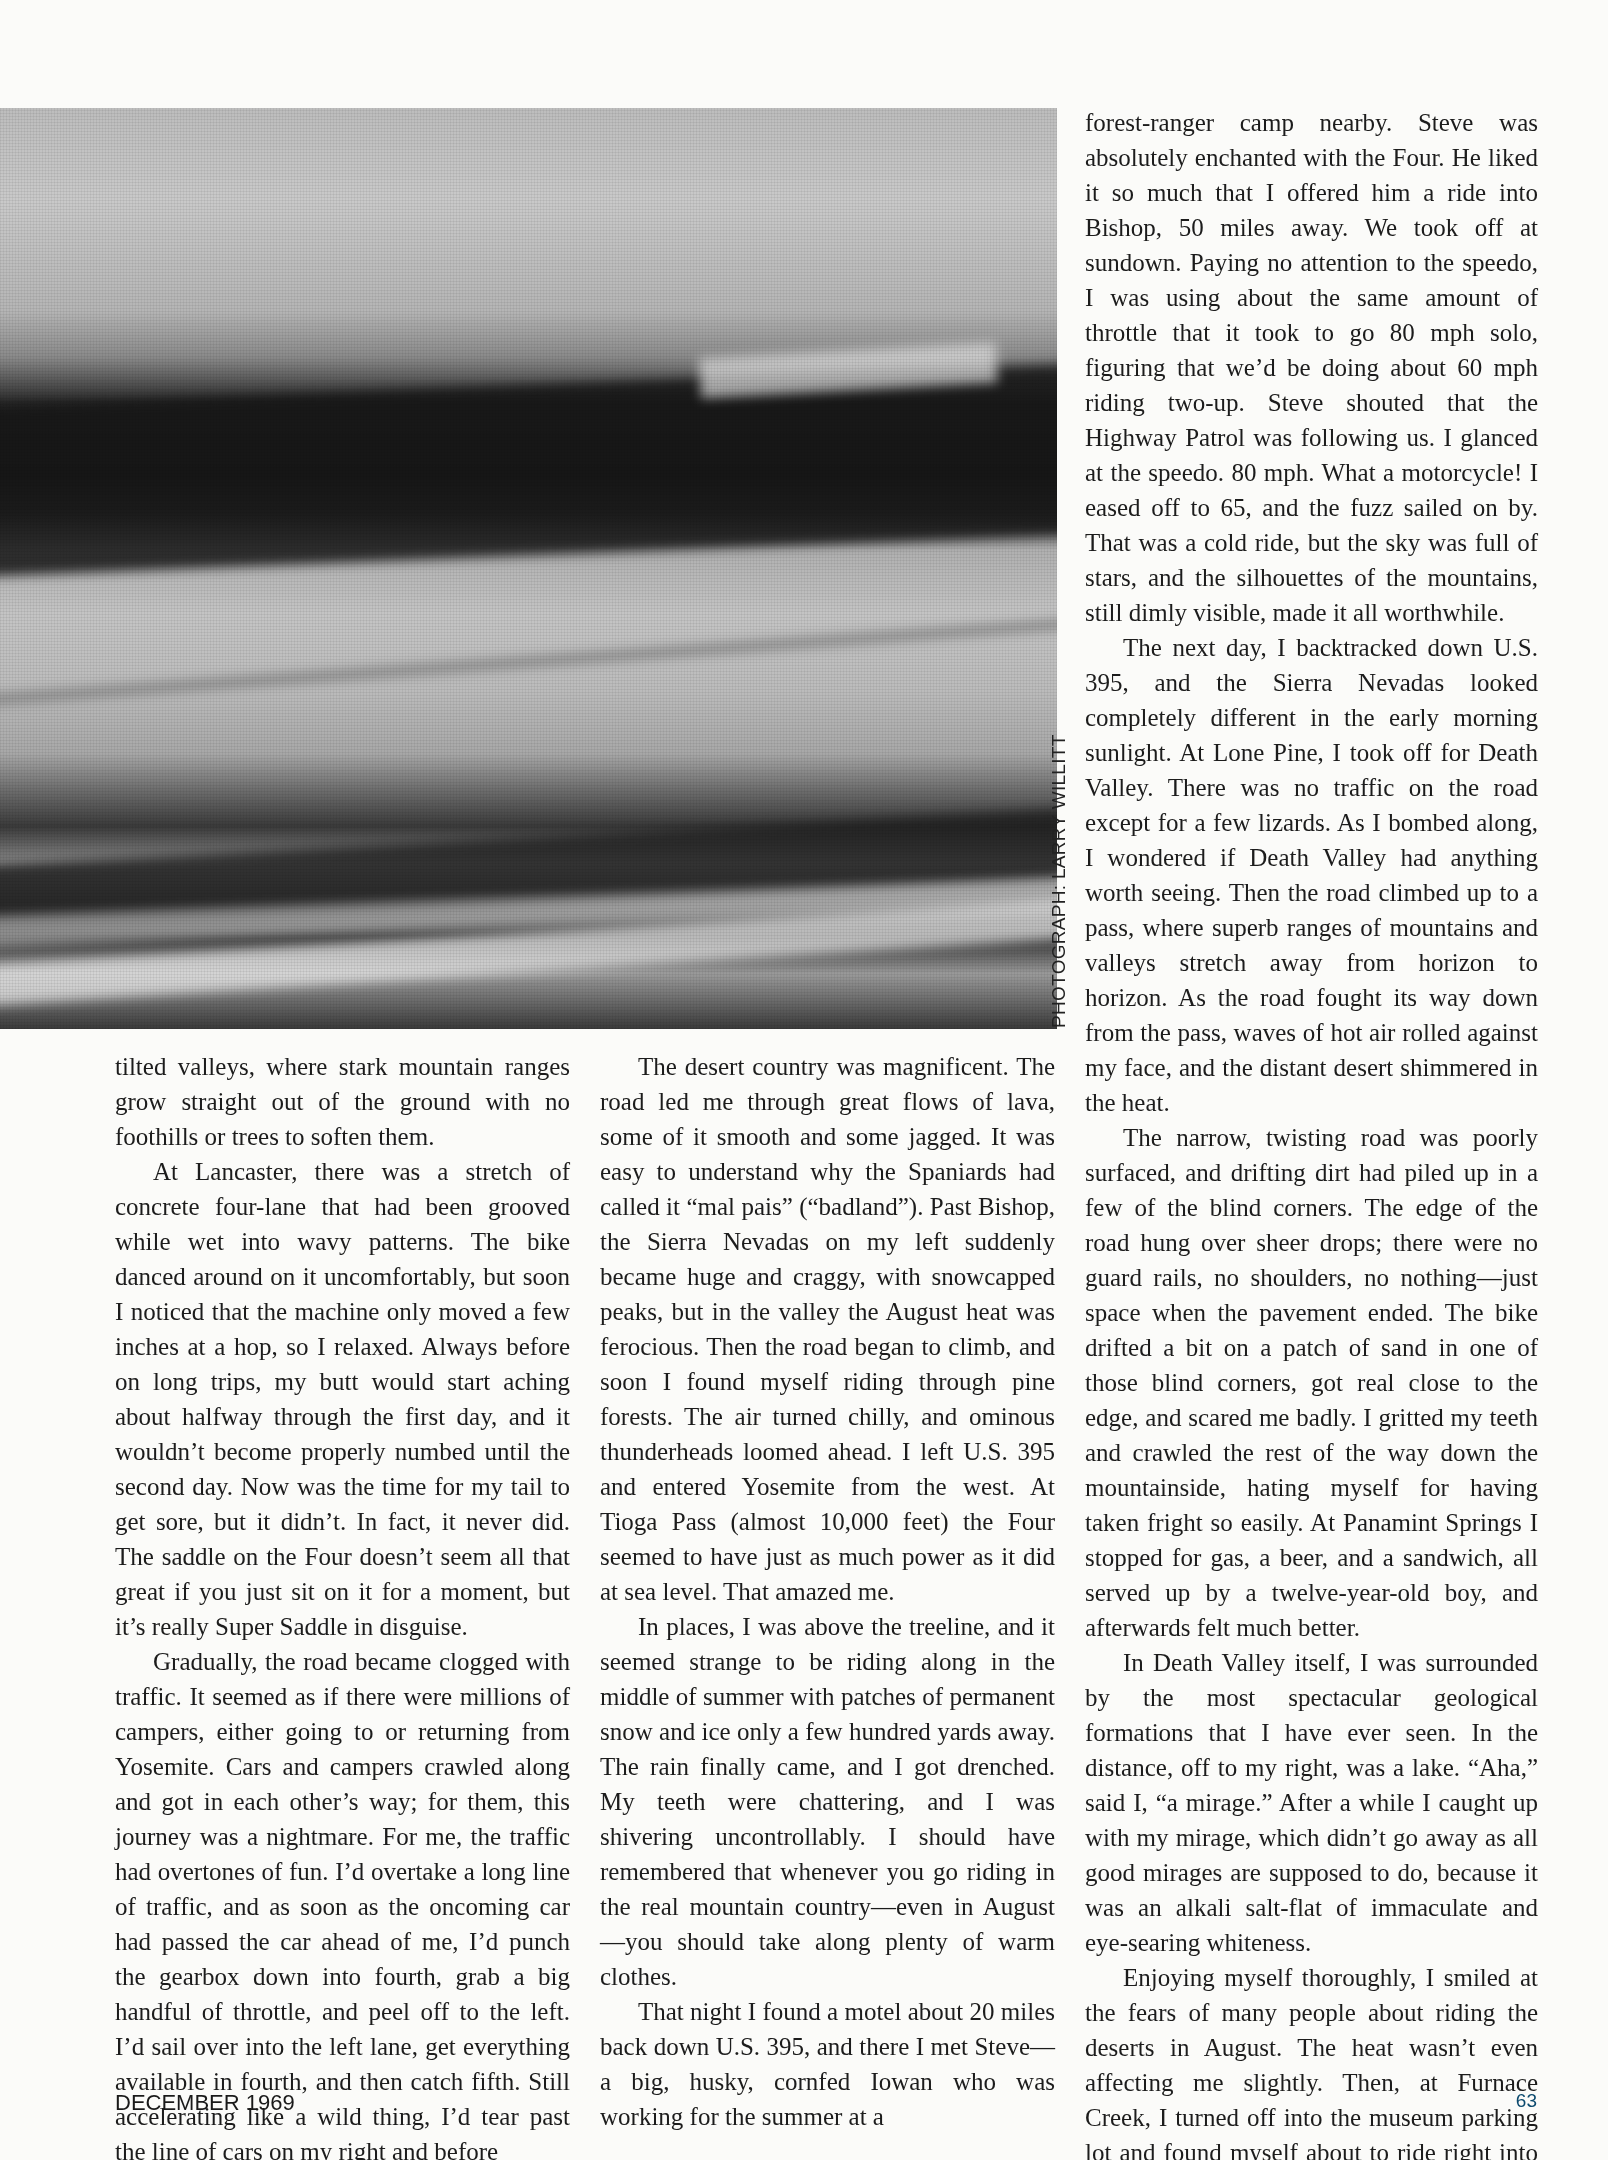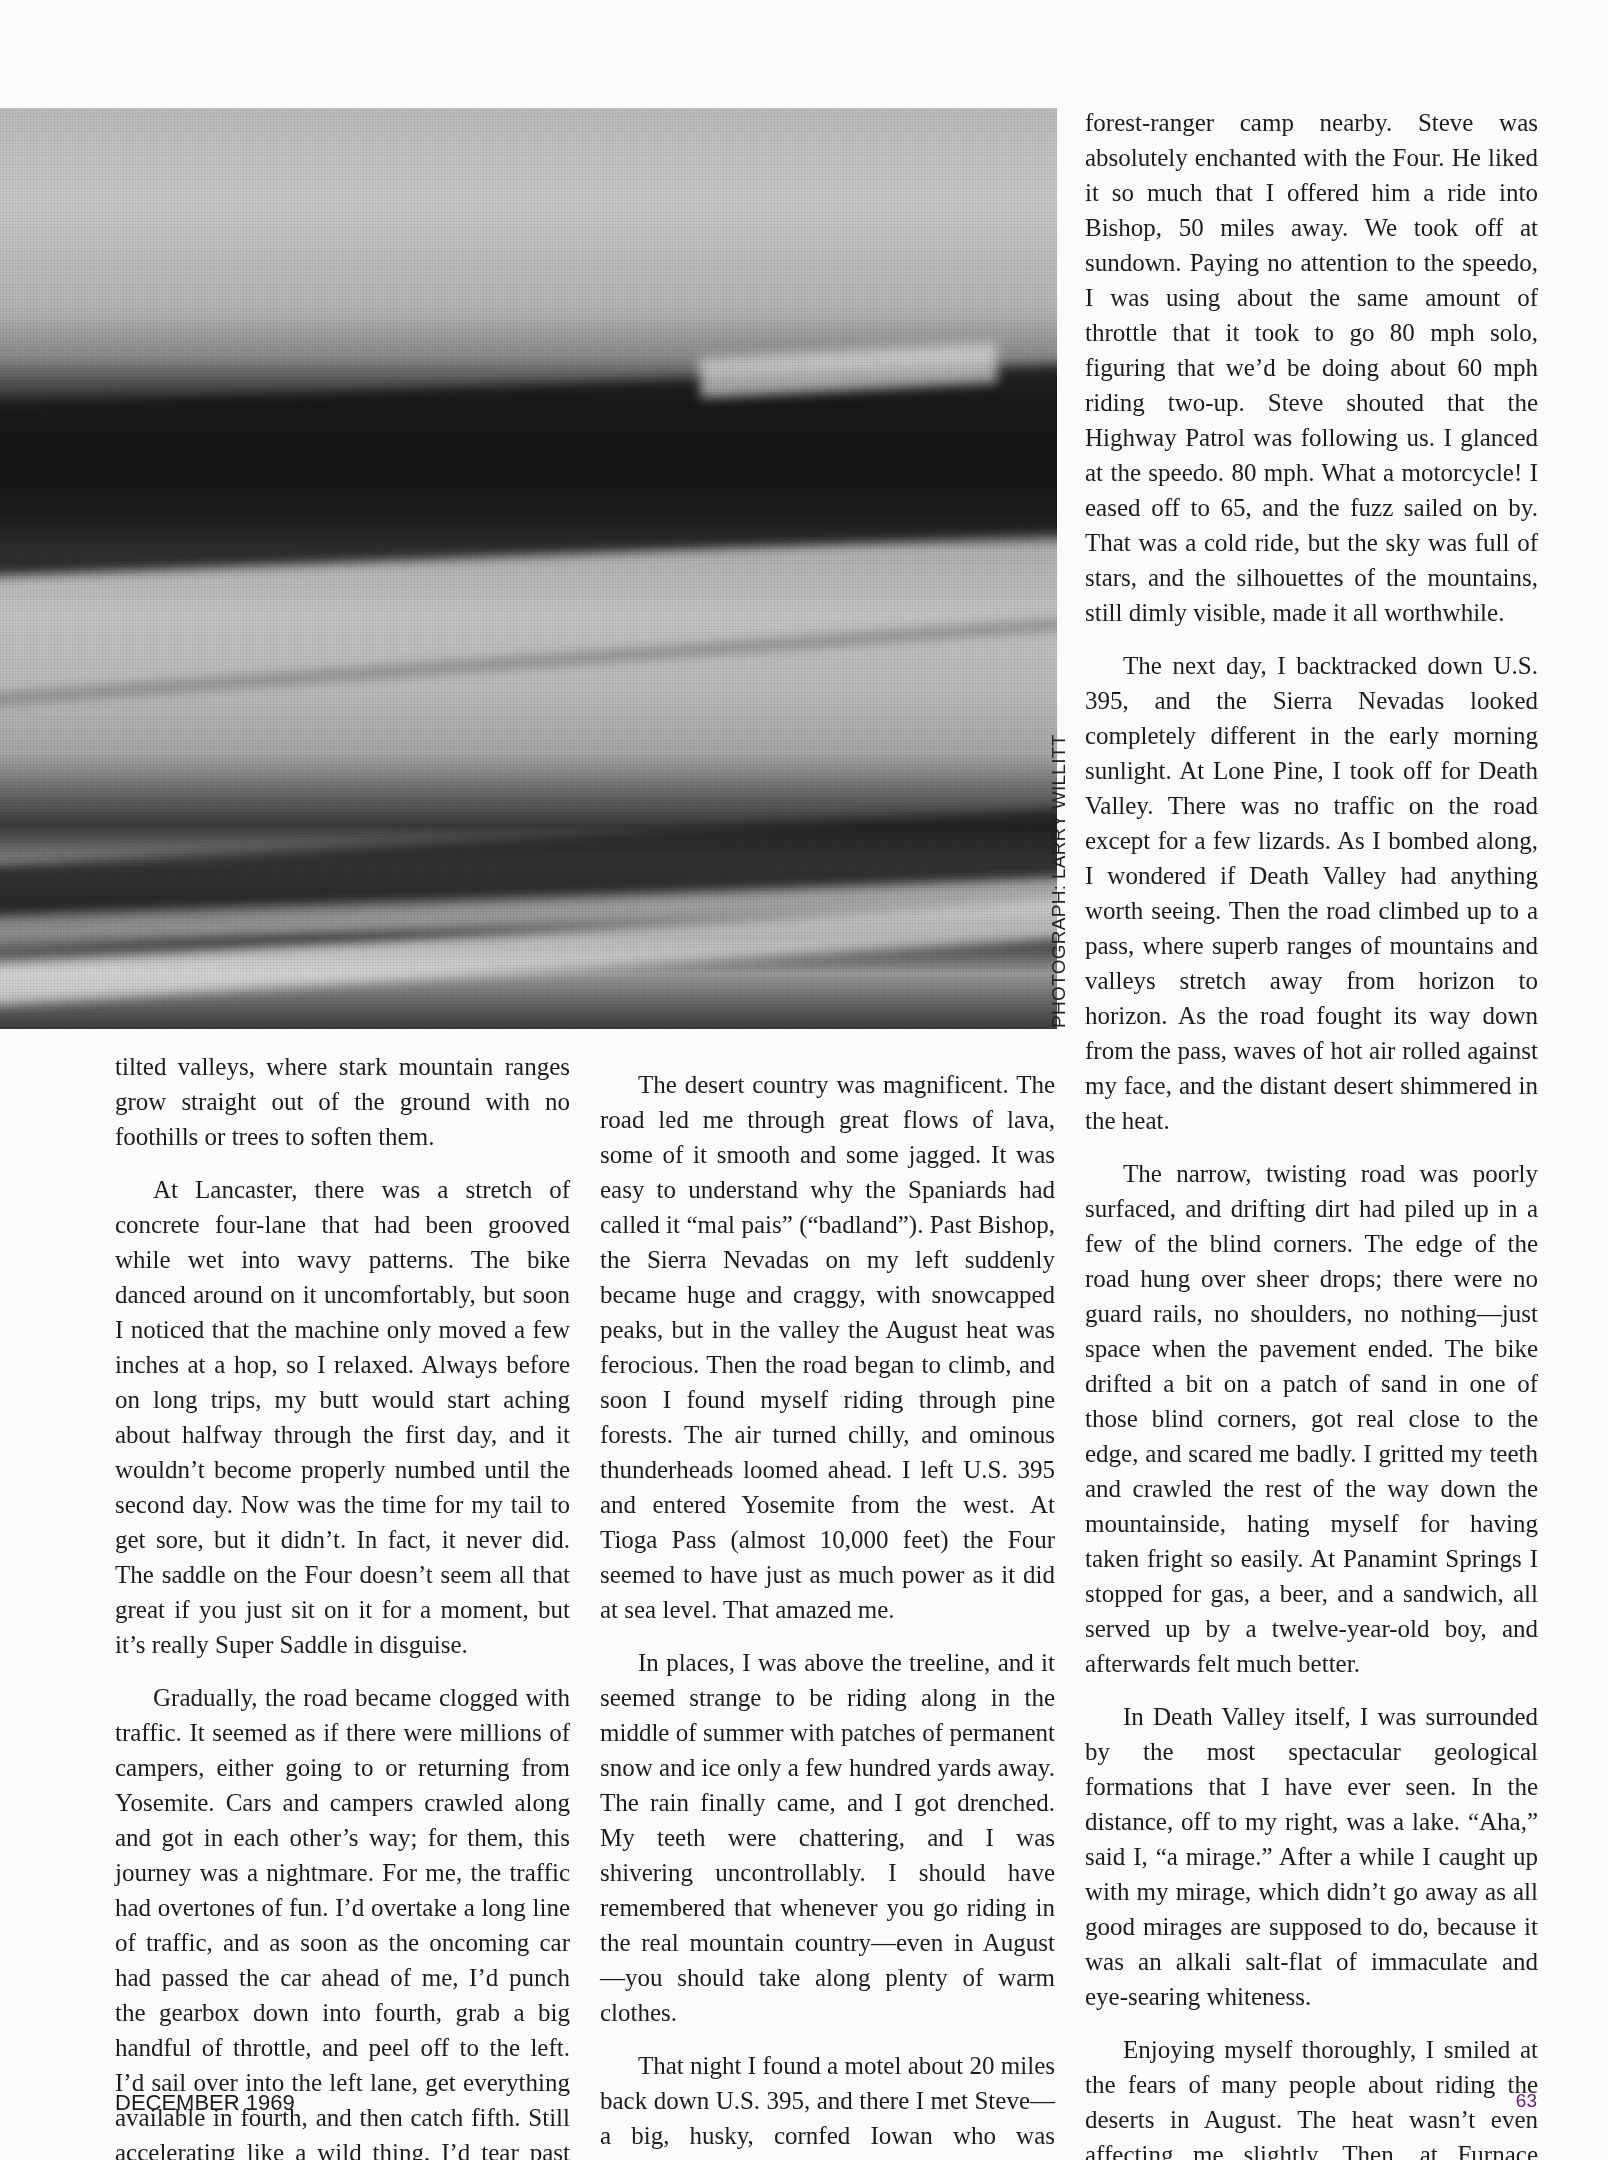--- a/index.html
+++ b/index.html
@@ -38,33 +38,33 @@
     font-family: "Liberation Sans", "DejaVu Sans", sans-serif;
     font-size: 19px; letter-spacing: 0.3px; color: #222;
     white-space: nowrap; width: 300px; line-height: 22px;
   }
   .col {
     position: absolute; width: 455px;
     font-size: 25px; line-height: 35px;
     text-align: justify;
   }
   .col p { margin: 0; text-indent: 0; }
-  .col p.indent { text-indent: 38px; margin-top: 18px; }
+  .col p.indent { text-indent: 38px; }
   .col-left { left: 115px; top: 1049px; }
   .col-mid { left: 600px; top: 1049px; }
   .col-right { left: 1085px; top: 105px; width: 453px; }
   .footer-left {
     position: absolute; left: 115px; top: 2090px;
     font-family: "Liberation Sans", "DejaVu Sans", sans-serif;
     font-size: 22px; color: #1a1a1a;
   }
   .footer-right {
     position: absolute; left: 1495px; top: 2090px; width: 42px; text-align: right;
     font-family: "Liberation Sans", "DejaVu Sans", sans-serif;
-    font-size: 19px; color: #701a75;
+    font-size: 19px; color: #0c4a6e;
   }
 </style>
 </head>
 <body>
 
 <div class="photo">
   <div class="band b1"></div>
   <div class="band b2"></div>
   <div class="band b3"></div>
   <div class="band b4"></div>

